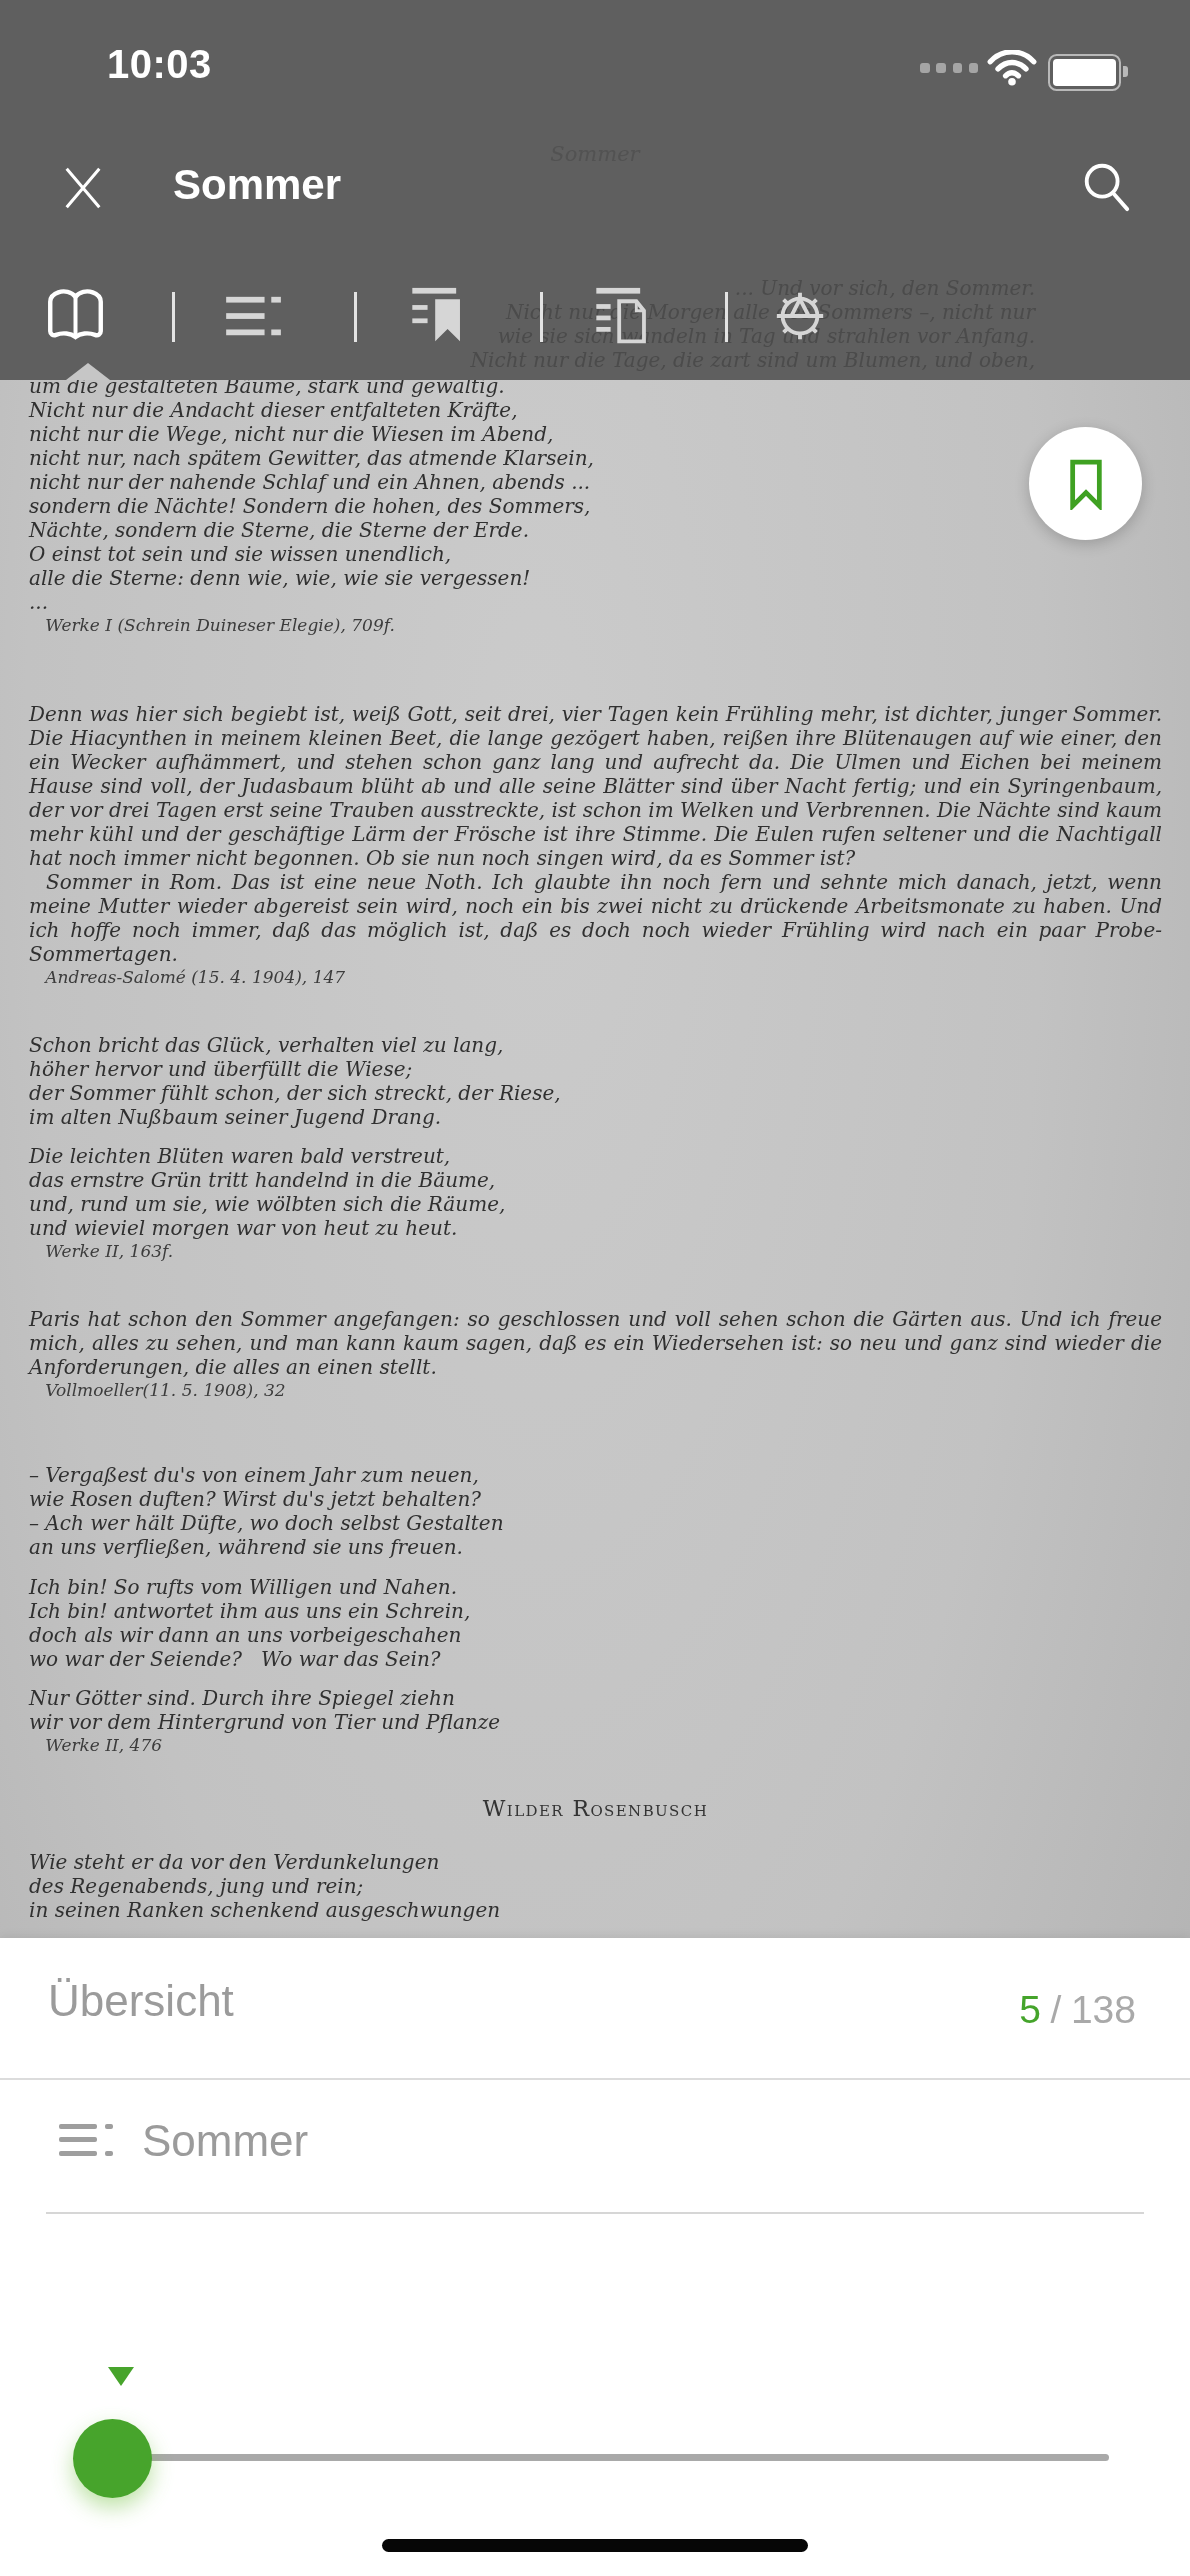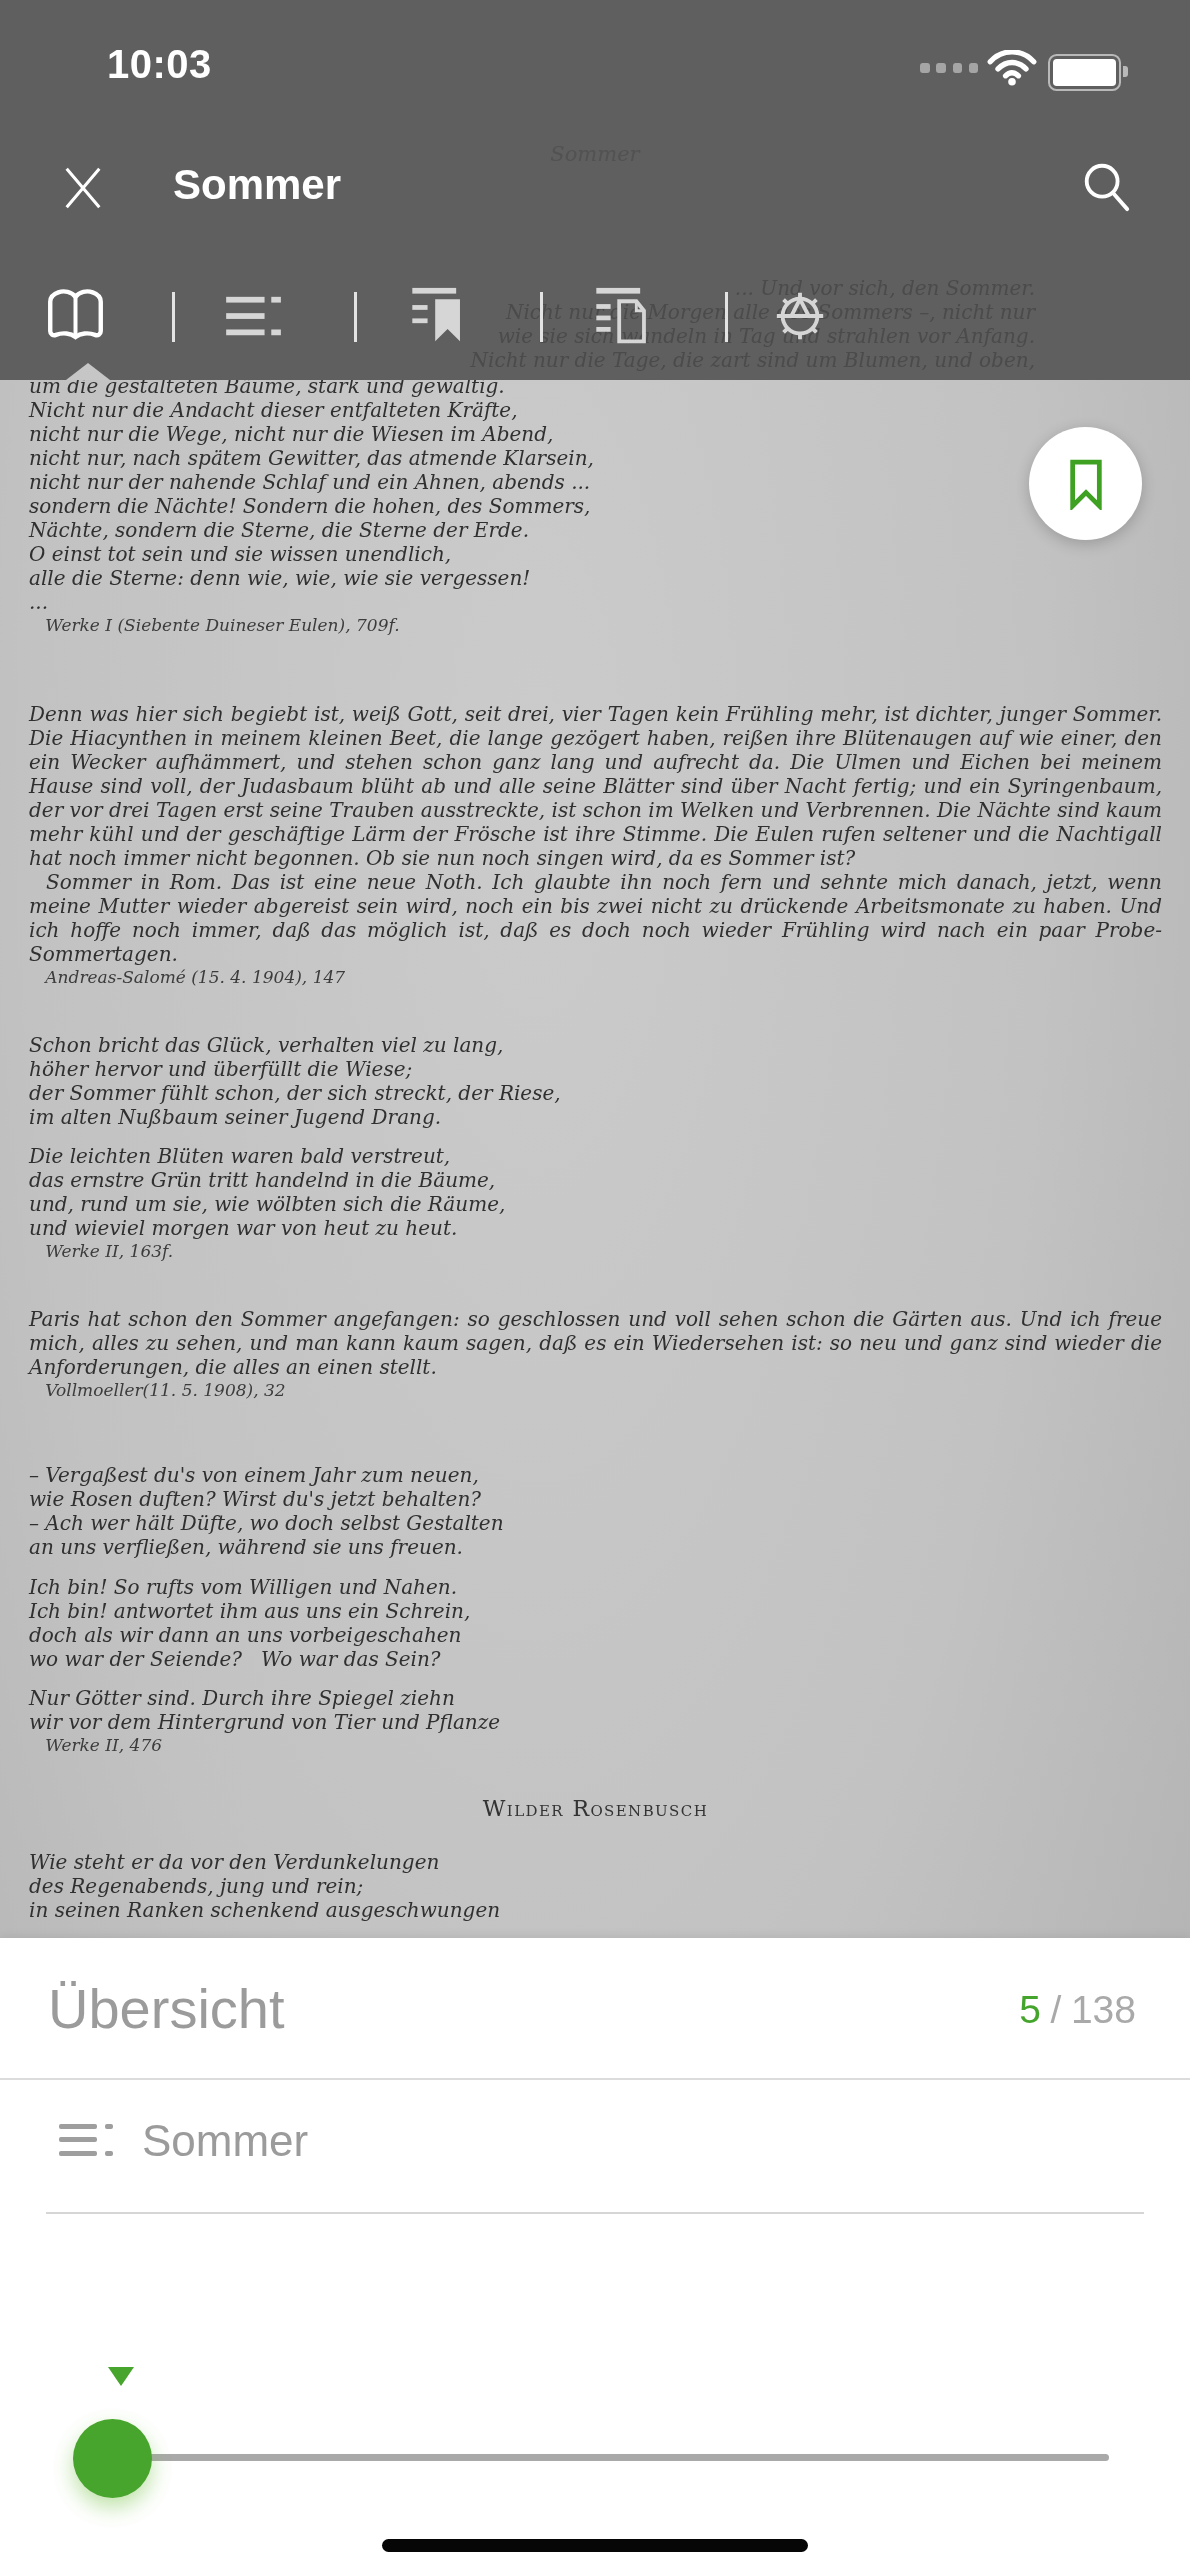--- a/index.html
+++ b/index.html
@@ -44,21 +44,21 @@
   .title{position:absolute;left:173px;top:161px;font-size:42px;font-weight:700;color:#fff;}
   .tsep{position:absolute;top:292px;width:2.9px;height:50px;background:#e3e3e3;}
   .notch{position:absolute;left:66px;top:363px;width:0;height:0;
     border-left:22px solid transparent;border-right:22px solid transparent;border-bottom:17px solid #c6c6c6;}
   
   .fab{position:absolute;left:1029px;top:427px;width:113px;height:113px;border-radius:50%;
     background:#fff;box-shadow:0 3.8px 15.3px rgba(0,0,0,.20);display:flex;align-items:center;justify-content:center;cursor:pointer;}
   
   .sheet{position:absolute;left:0;top:1938px;width:1190px;height:638px;background:#fff;
     box-shadow:0 -1.9px 9.6px rgba(0,0,0,.08);}
-  .sheet-title{position:absolute;left:48px;top:1976px;font-size:56px;color:#9b9b9b;}
+  .sheet-title{position:absolute;left:48px;top:1976px;font-size:44px;color:#9b9b9b;}
   .pagepos{position:absolute;right:54px;top:1988px;font-size:39px;color:#a9a9a9;}
   .pagepos .cur{color:#45a42b;}
   .pagepos .sep{margin:0 9.6px;}
   .div1{position:absolute;left:0;right:0;top:2078px;height:1.9px;background:#dcdcdc;}
   .div2{position:absolute;left:46px;right:46px;top:2212px;height:1.9px;background:#d6d6d6;}
   .tocrow{position:absolute;left:0;right:0;top:2089px;height:105px;cursor:pointer;}
   .tocicon{position:absolute;left:59px;top:2124px;width:56px;height:32px;}
   .tocicon .bar{position:absolute;left:0;width:38px;height:4.8px;border-radius:1.9px;background:#9e9e9e;}
   .tocicon .dot{position:absolute;left:46px;width:7.7px;height:4.8px;border-radius:1.9px;background:#9e9e9e;}
   .toclabel{position:absolute;left:142px;top:2116px;font-size:44px;color:#9b9b9b;}
@@ -81,21 +81,21 @@
         <div>Nicht nur die Andacht dieser entfalteten Kräfte,</div>
         <div>nicht nur die Wege, nicht nur die Wiesen im Abend,</div>
         <div>nicht nur, nach spätem Gewitter, das atmende Klarsein,</div>
         <div>nicht nur der nahende Schlaf und ein Ahnen, abends ...</div>
         <div>sondern die Nächte! Sondern die hohen, des Sommers,</div>
         <div>Nächte, sondern die Sterne, die Sterne der Erde.</div>
         <div>O einst tot sein und sie wissen unendlich,</div>
         <div>alle die Sterne: denn wie, wie, wie sie vergessen!</div>
         <div>...</div>
       </div>
-    <div class="cite">Werke I (Siebente Duineser Eulen), 709f.</div>
+    <div class="cite">Werke I (Schrein Duineser Elegie), 709f.</div>
 
     <div class="prose-block m-prose1">
       <p>Denn was hier sich begiebt ist, weiß Gott, seit drei, vier Tagen kein Frühling mehr, ist dichter, junger Sommer. Die Hiacynthen in meinem kleinen Beet, die lange gezögert haben, reißen ihre Blütenaugen auf wie einer, den ein Wecker aufhämmert, und stehen schon ganz lang und aufrecht da. Die Ulmen und Eichen bei meinem Hause sind voll, der Judasbaum blüht ab und alle seine Blätter sind über Nacht fertig; und ein Syringenbaum, der vor drei Tagen erst seine Trauben ausstreckte, ist schon im Welken und Verbrennen. Die Nächte sind kaum mehr kühl und der geschäftige Lärm der Frösche ist ihre Stimme. Die Eulen rufen seltener und die Nachtigall hat noch immer nicht begonnen. Ob sie nun noch singen wird, da es Sommer ist?</p>
       <p class="indent">Sommer in Rom. Das ist eine neue Noth. Ich glaubte ihn noch fern und sehnte mich danach, jetzt, wenn meine Mutter wieder abgereist sein wird, noch ein bis zwei nicht zu drückende Arbeitsmonate zu haben. Und ich hoffe noch immer, daß das möglich ist, daß es doch noch wieder Frühling wird nach ein paar Probe-Sommertagen.</p>
     </div>
     <div class="cite">Andreas-Salomé (15. 4. 1904), 147</div>
 
     <div class="poem m-poem2">
         <div class="stanza"><div>Schon bricht das Glück, verhalten viel zu lang,</div><div>höher hervor und überfüllt die Wiese;</div><div>der Sommer fühlt schon, der sich streckt, der Riese,</div><div>im alten Nußbaum seiner Jugend Drang.</div></div>
         <div class="stanza"><div>Die leichten Blüten waren bald verstreut,</div><div>das ernstre Grün tritt handelnd in die Bäume,</div><div>und, rund um sie, wie wölbten sich die Räume,</div><div>und wieviel morgen war von heut zu heut.</div></div>

